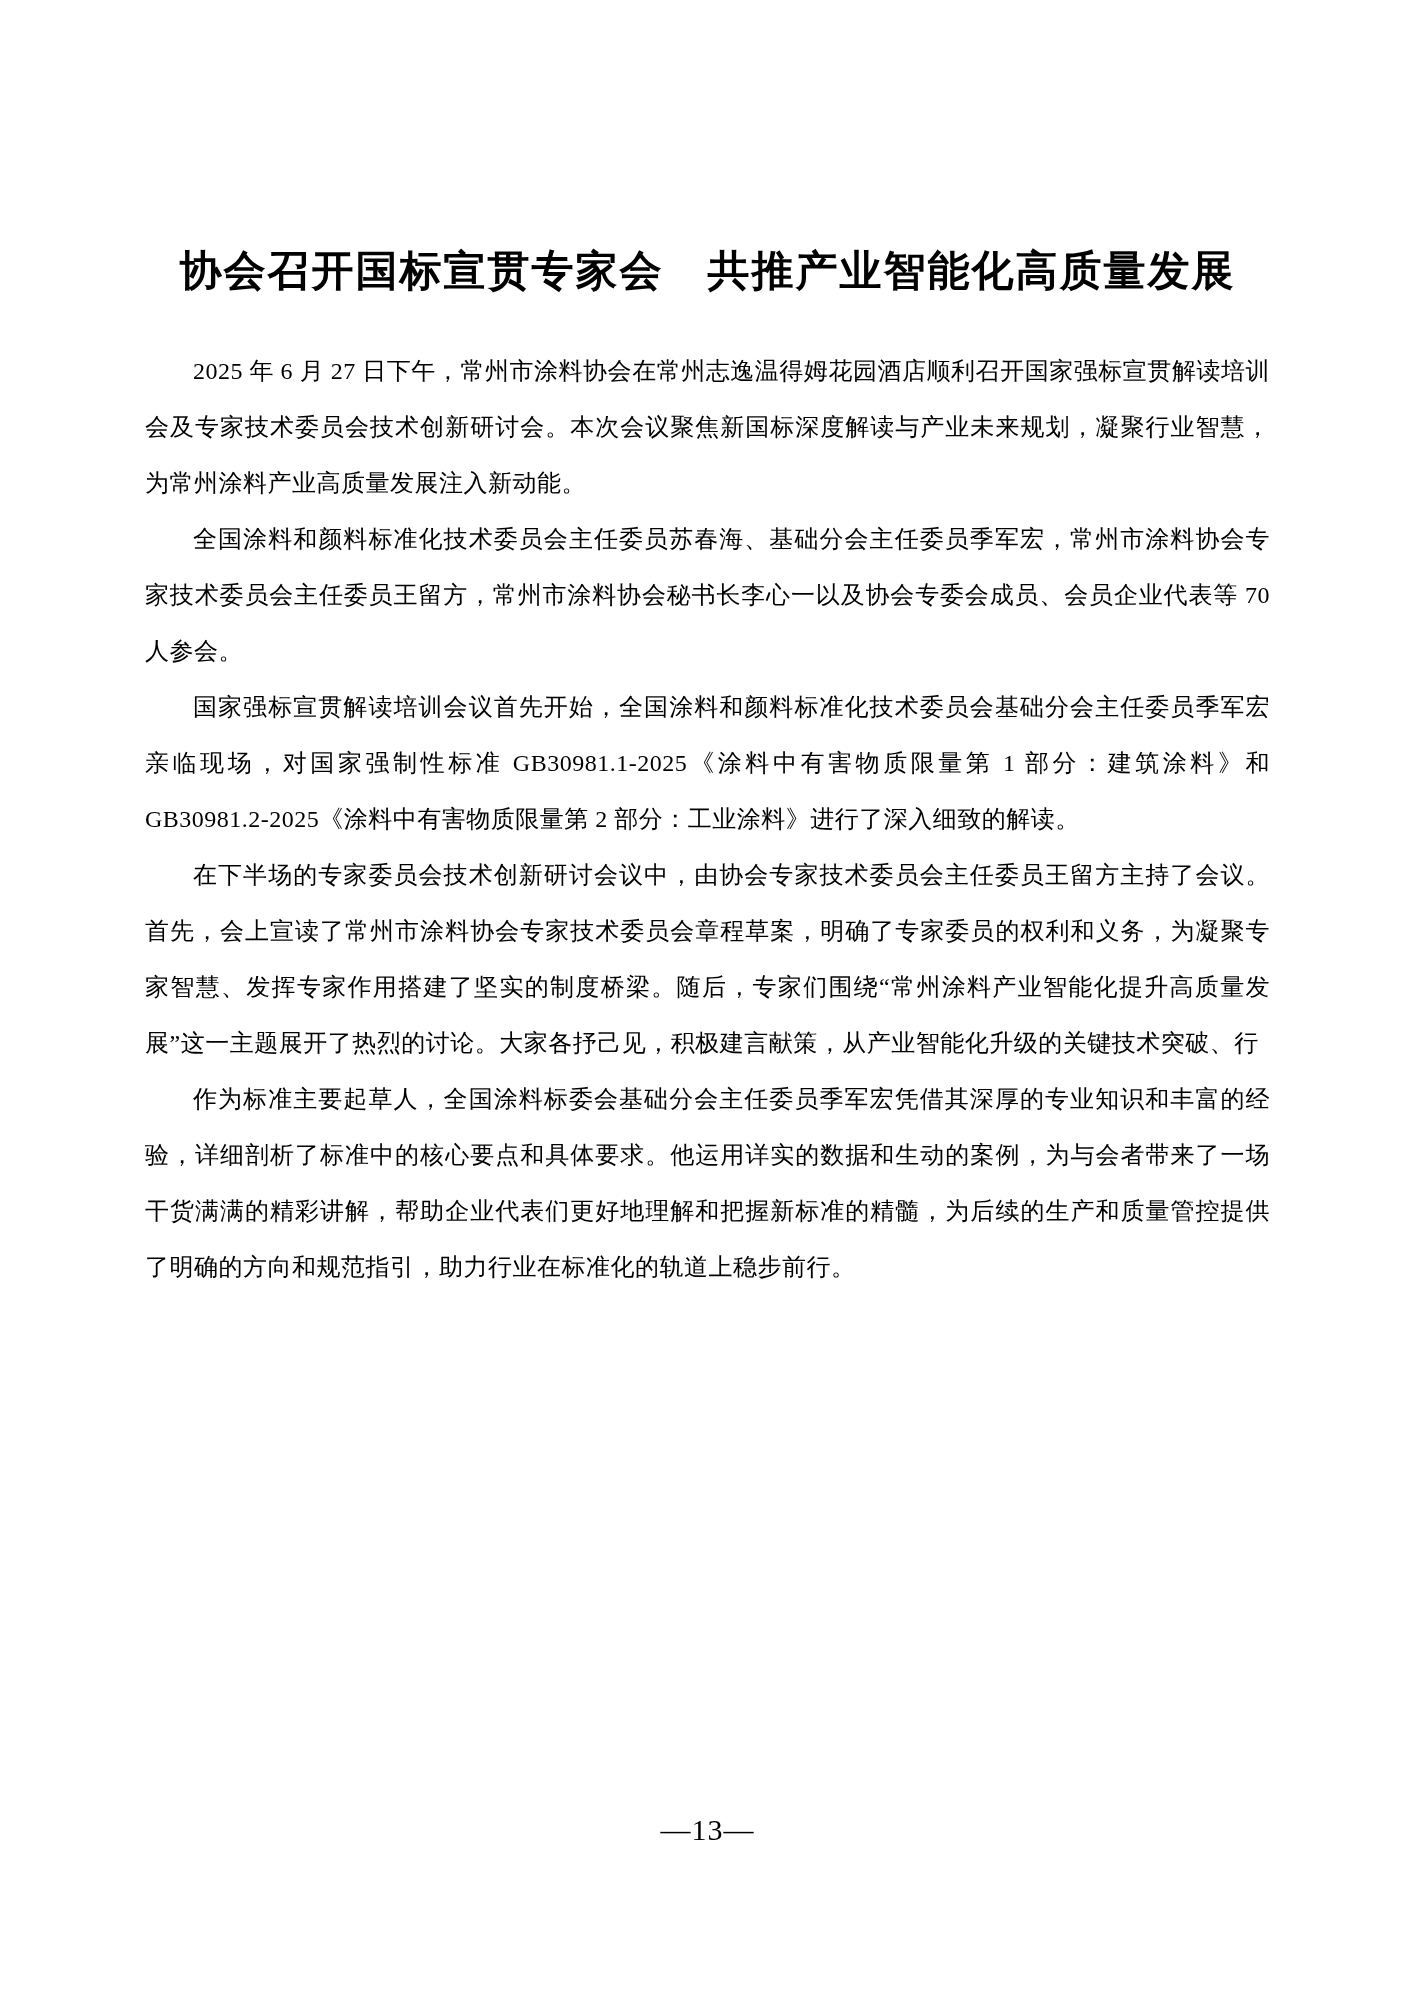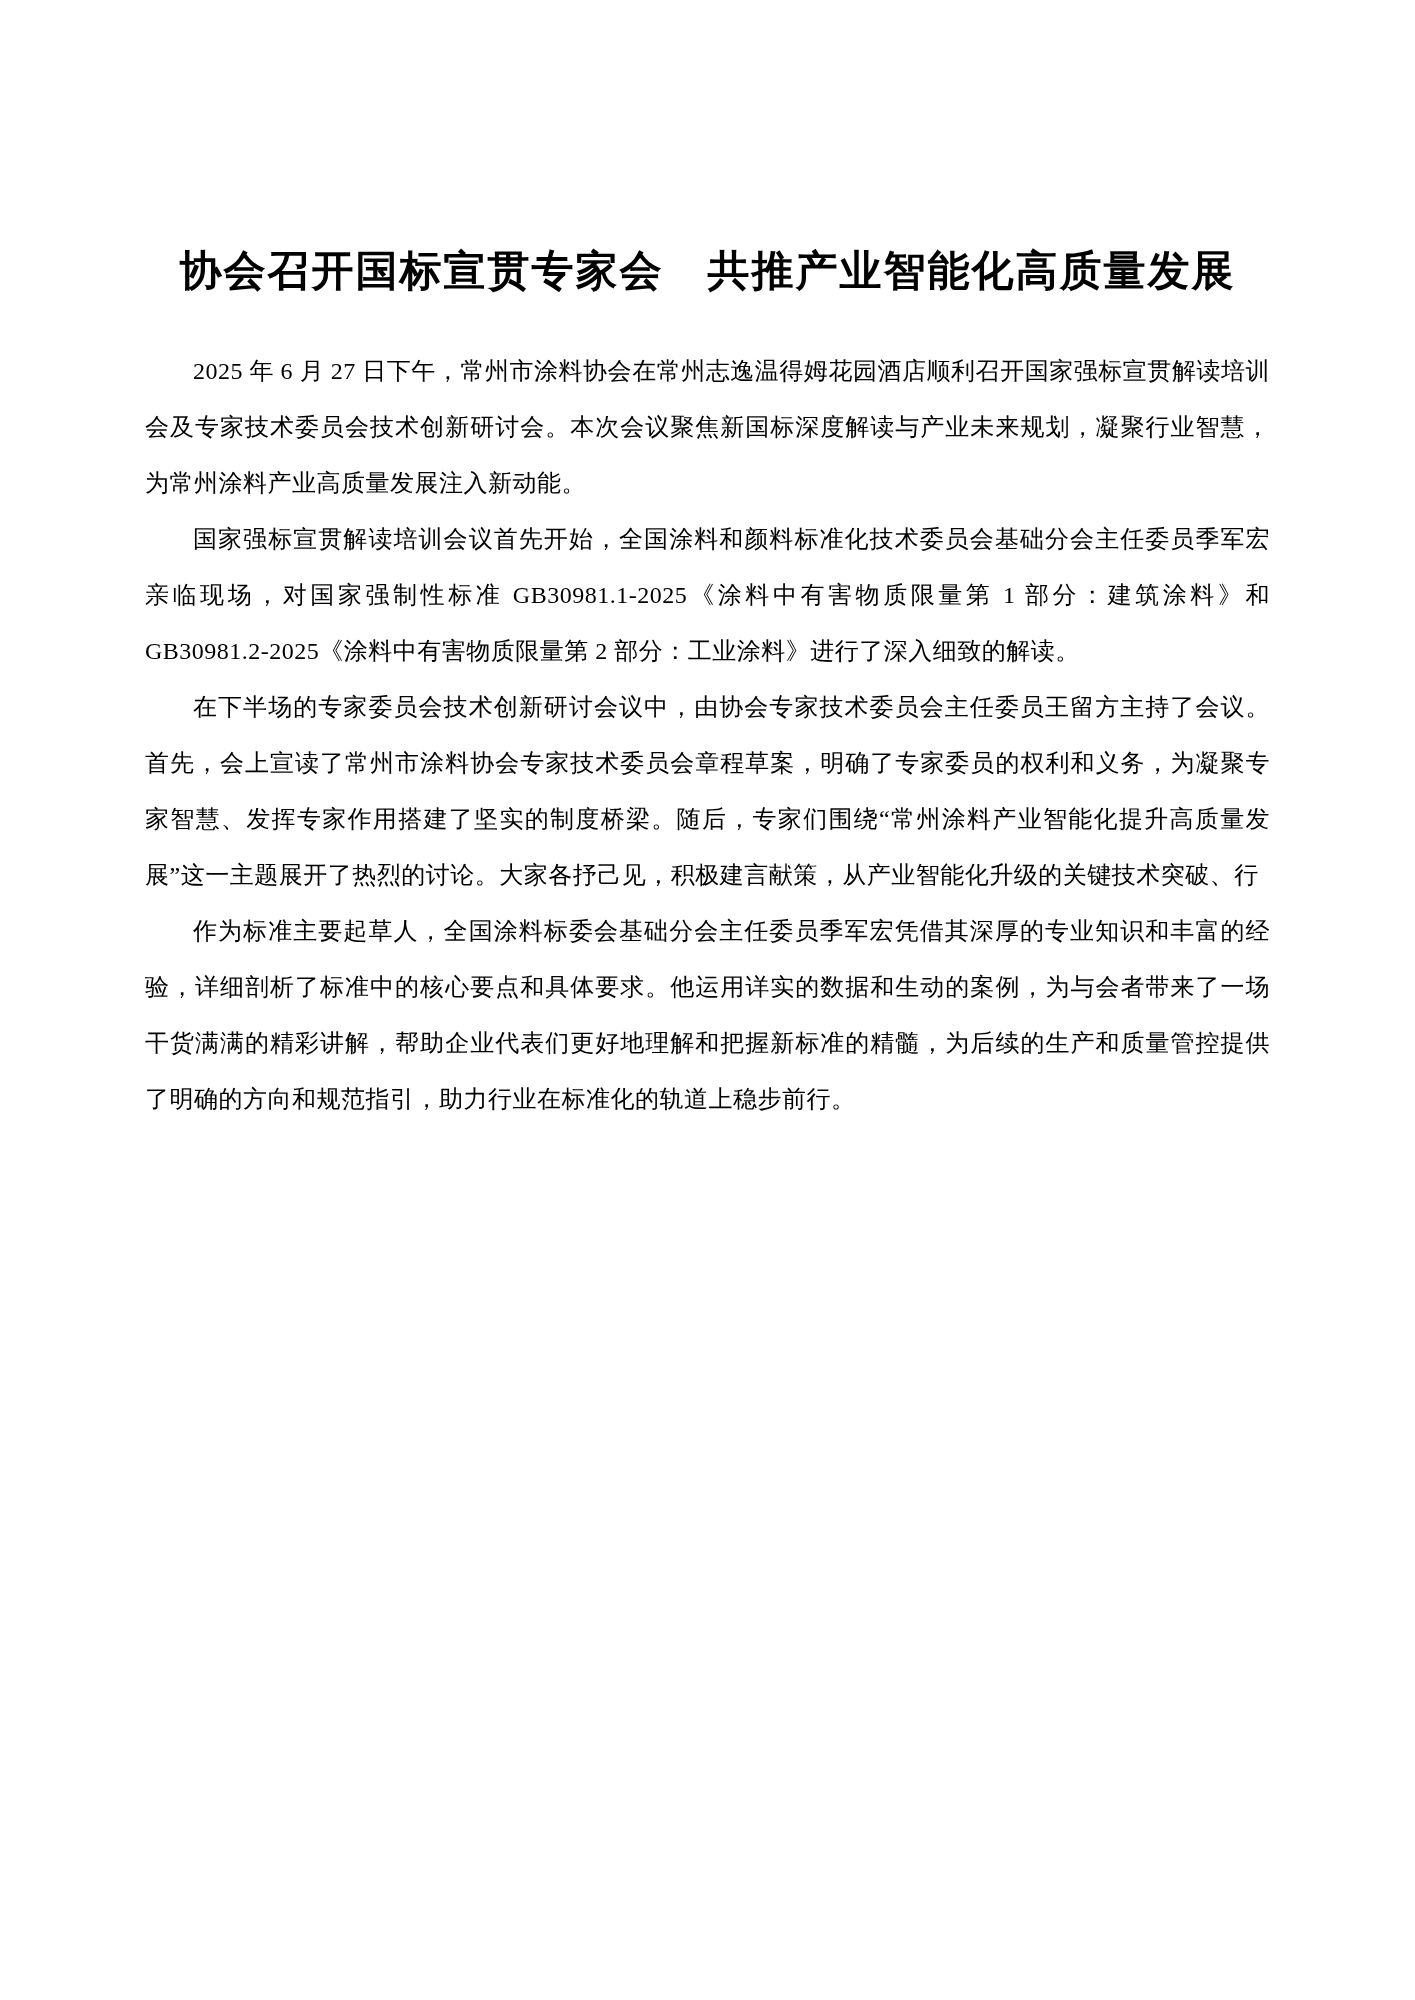--- a/index.html
+++ b/index.html
@@ -50,17 +50,19 @@
     letter-spacing: 1px;
   }
 </style>
 </head>
 <body>
 
 <div class="page">
   <h1 class="title">协会召开国标宣贯专家会　共推产业智能化高质量发展</h1>
   <div class="body-text">
     <p class="para">2025 年 6 月 27 日下午，常州市涂料协会在常州志逸温得姆花园酒店顺利召开国家强标宣贯解读培训会及专家技术委员会技术创新研讨会。本次会议聚焦新国标深度解读与产业未来规划，凝聚行业智慧，为常州涂料产业高质量发展注入新动能。</p>
+    <p class="para">全国涂料和颜料标准化技术委员会主任委员苏春海、基础分会主任委员季军宏，常州市涂料协会专家技术委员会主任委员王留方，常州市涂料协会秘书长李心一以及协会专委会成员、会员企业代表等 70 人参会。</p>
     <p class="para">国家强标宣贯解读培训会议首先开始，全国涂料和颜料标准化技术委员会基础分会主任委员季军宏亲临现场，对国家强制性标准 GB30981.1-2025《涂料中有害物质限量第 1 部分：建筑涂料》和 GB30981.2-2025《涂料中有害物质限量第 2 部分：工业涂料》进行了深入细致的解读。</p>
     <p class="para">在下半场的专家委员会技术创新研讨会议中，由协会专家技术委员会主任委员王留方主持了会议。首先，会上宣读了常州市涂料协会专家技术委员会章程草案，明确了专家委员的权利和义务，为凝聚专家智慧、发挥专家作用搭建了坚实的制度桥梁。随后，专家们围绕“常州涂料产业智能化提升高质量发展”这一主题展开了热烈的讨论。大家各抒己见，积极建言献策，从产业智能化升级的关键技术突破、行</p>
     <p class="para">作为标准主要起草人，全国涂料标委会基础分会主任委员季军宏凭借其深厚的专业知识和丰富的经验，详细剖析了标准中的核心要点和具体要求。他运用详实的数据和生动的案例，为与会者带来了一场干货满满的精彩讲解，帮助企业代表们更好地理解和把握新标准的精髓，为后续的生产和质量管控提供了明确的方向和规范指引，助力行业在标准化的轨道上稳步前行。</p>
   </div>
+  <div class="page-number">—13—</div>
 </div>
 
 </body></html>

